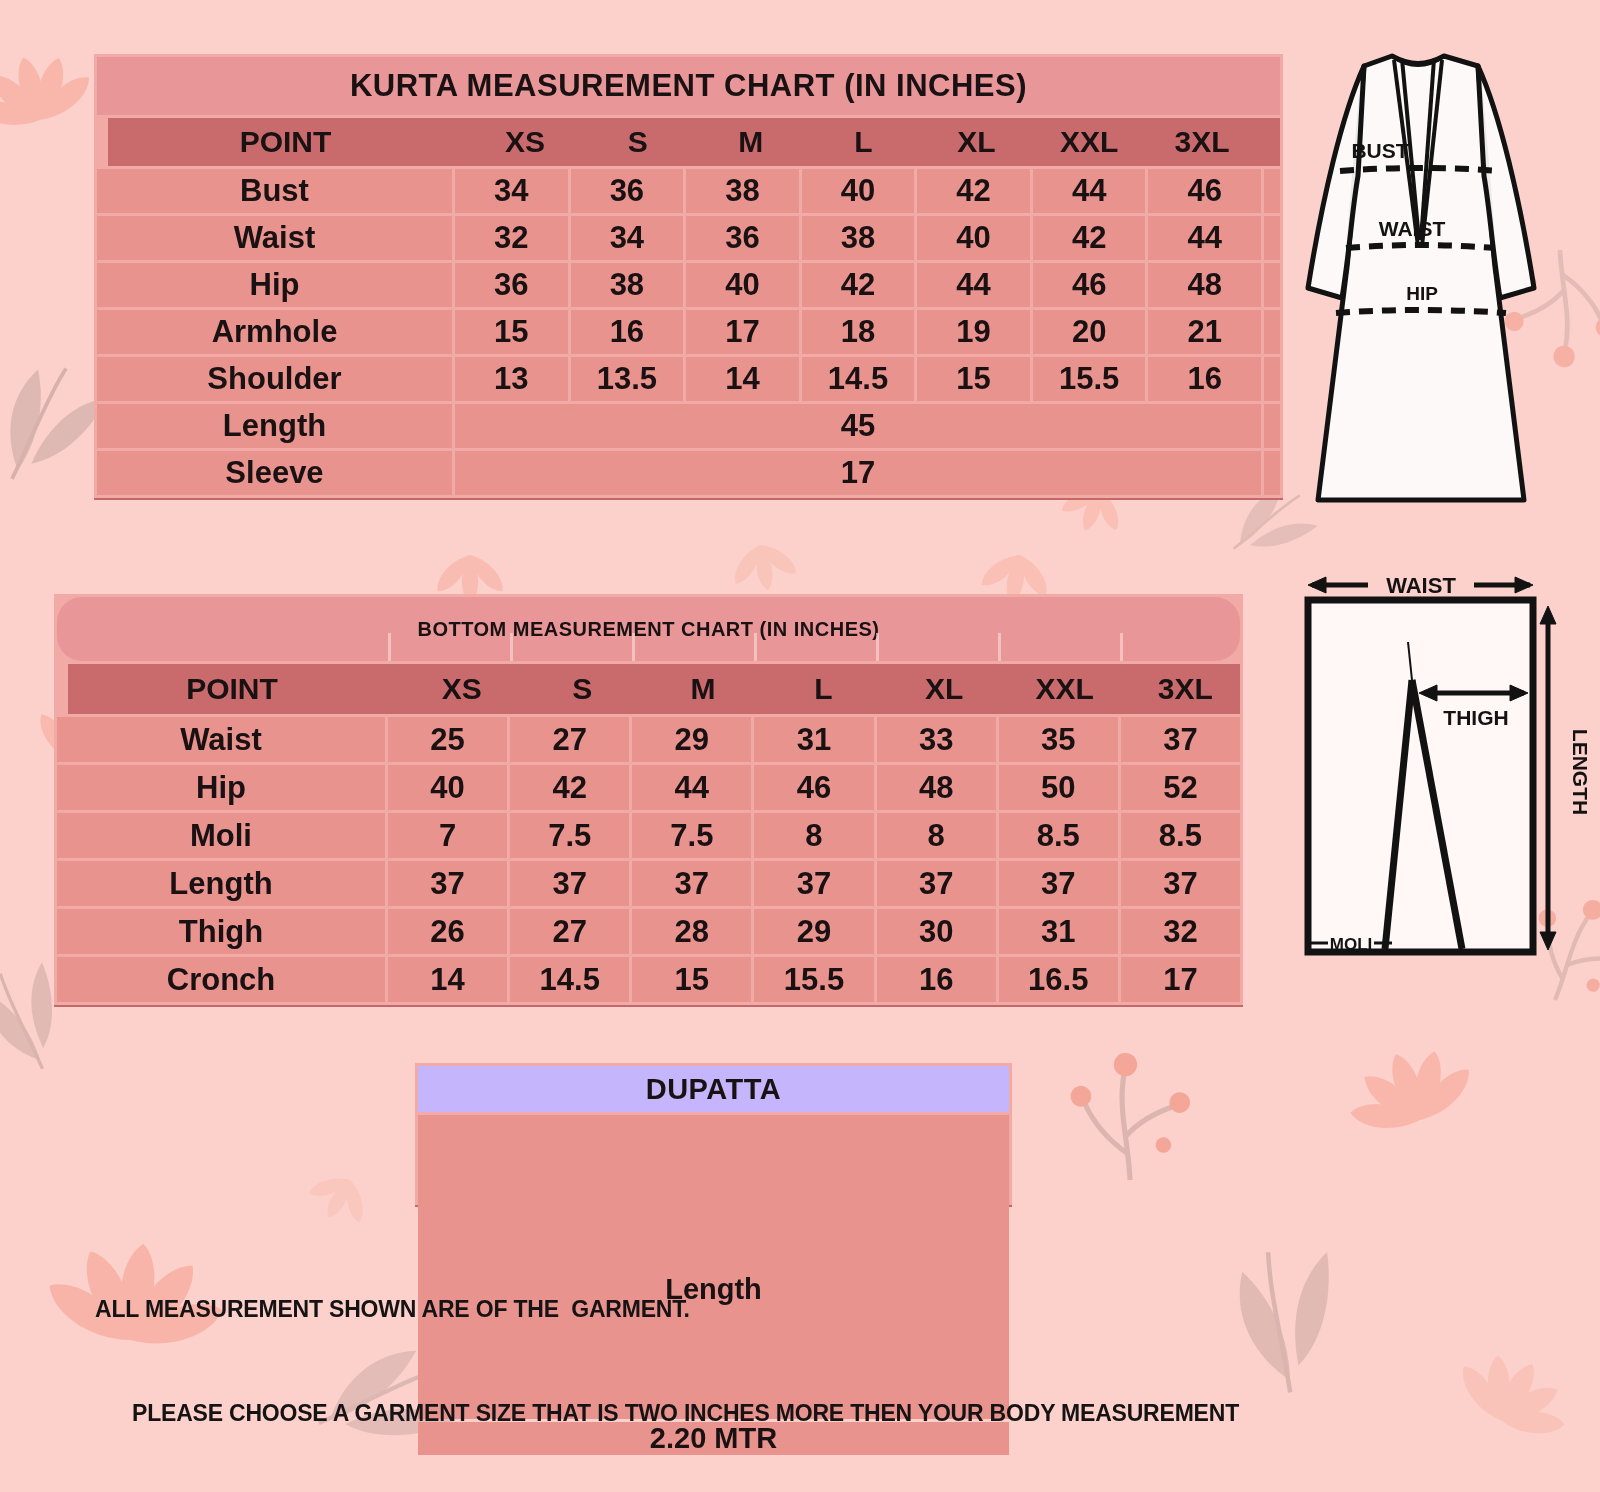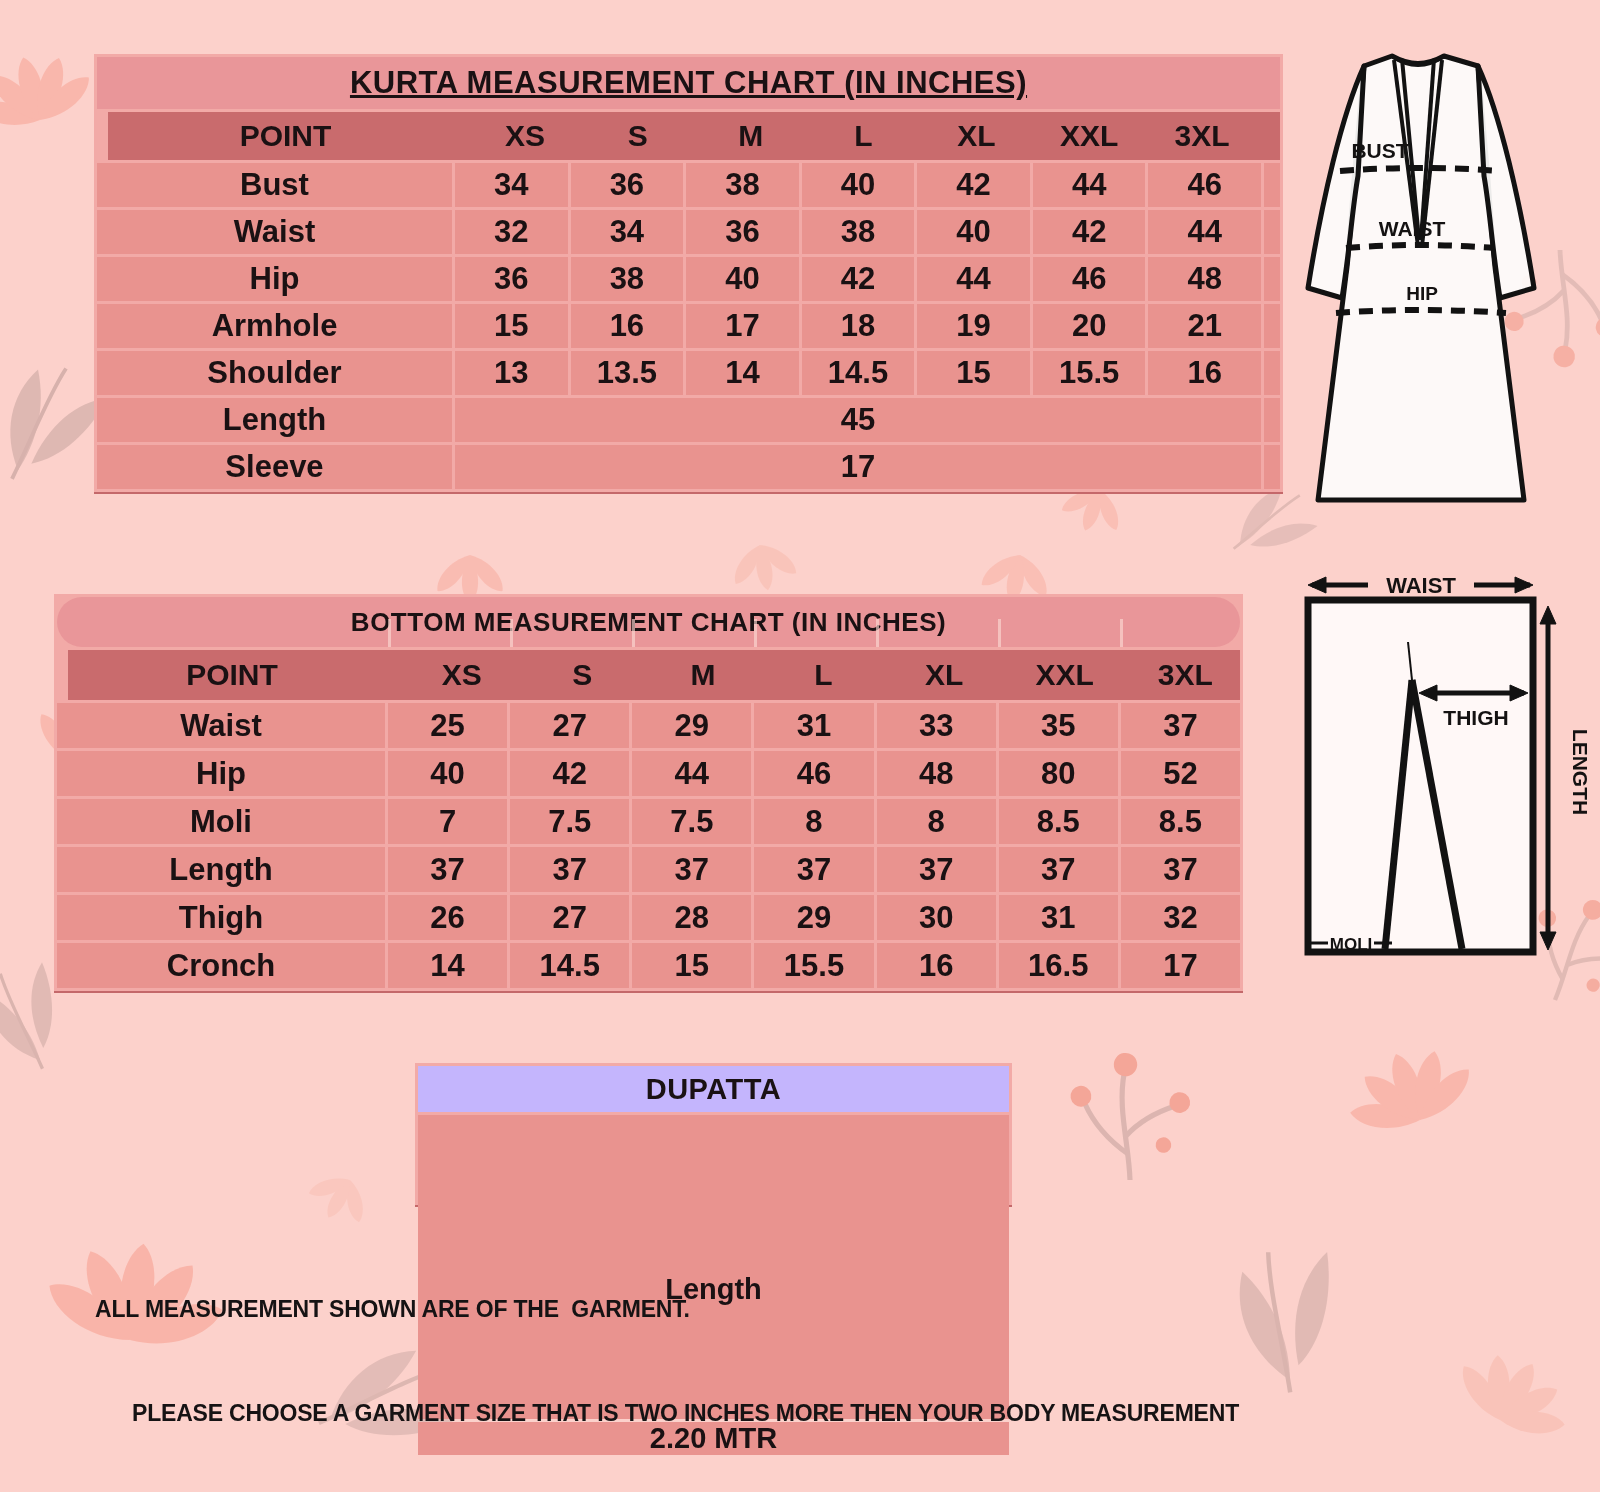--- a/index.html
+++ b/index.html
@@ -17,27 +17,27 @@
   .hcell{display:flex;align-items:center;justify-content:center;font-weight:bold;background:transparent;}
   .trow{display:flex;gap:3px;}
   .tcell{display:flex;align-items:center;justify-content:center;font-weight:bold;background:#e9938f;}
   .num{flex:1;}
   .merged{flex:7;}
   .stub{flex:0 0 16px;background:#e9938f;}
   .t-header .stub{background:transparent;}
   .tdivider{position:absolute;bottom:0;width:3px;height:28px;background:rgba(252,216,211,.65);}
 
   .kurta-t{left:94px;top:54px;width:1189px;}
-  .kurta-t .t-title{height:52px;font-size:31px;text-decoration:underline;}
+  .kurta-t .t-title{height:58px;font-size:31px;}
   .kurta-t .t-header{height:48px;font-size:30px;}
   .kurta-t .trow{height:44px;font-size:31px;}
   .kurta-t .pointcol{flex:0 0 355px;}
 
   .bottom-t{left:54px;top:594px;width:1189px;}
-  .bottom-t .t-title{height:50px;font-size:26px;border-radius:25px;}
+  .bottom-t .t-title{height:64px;font-size:20px;border-radius:25px;}
   .bottom-t .t-header{height:50px;font-size:30px;}
   .bottom-t .trow{height:45px;font-size:31px;}
   .bottom-t .pointcol{flex:0 0 328px;}
 
   .dupatta-t{left:415px;top:1063px;width:597px;}
   .dupatta-t .t-title{height:46px;font-size:29px;background:#c4b5fd;}
   .dupatta-t .trow{height:42px;font-size:29px;flex-direction:column;}
   .dupatta-t .labcol{flex:0 0 259px;}
 
   
@@ -210,21 +210,21 @@
         <div class="tcell num">35</div>
         <div class="tcell num">37</div>
       </div>
       <div class="trow">
         <div class="tcell pointcol">Hip</div>
         <div class="tcell num">40</div>
         <div class="tcell num">42</div>
         <div class="tcell num">44</div>
         <div class="tcell num">46</div>
         <div class="tcell num">48</div>
-        <div class="tcell num">80</div>
+        <div class="tcell num">50</div>
         <div class="tcell num">52</div>
       </div>
       <div class="trow">
         <div class="tcell pointcol">Moli</div>
         <div class="tcell num">7</div>
         <div class="tcell num">7.5</div>
         <div class="tcell num">7.5</div>
         <div class="tcell num">8</div>
         <div class="tcell num">8</div>
         <div class="tcell num">8.5</div>

